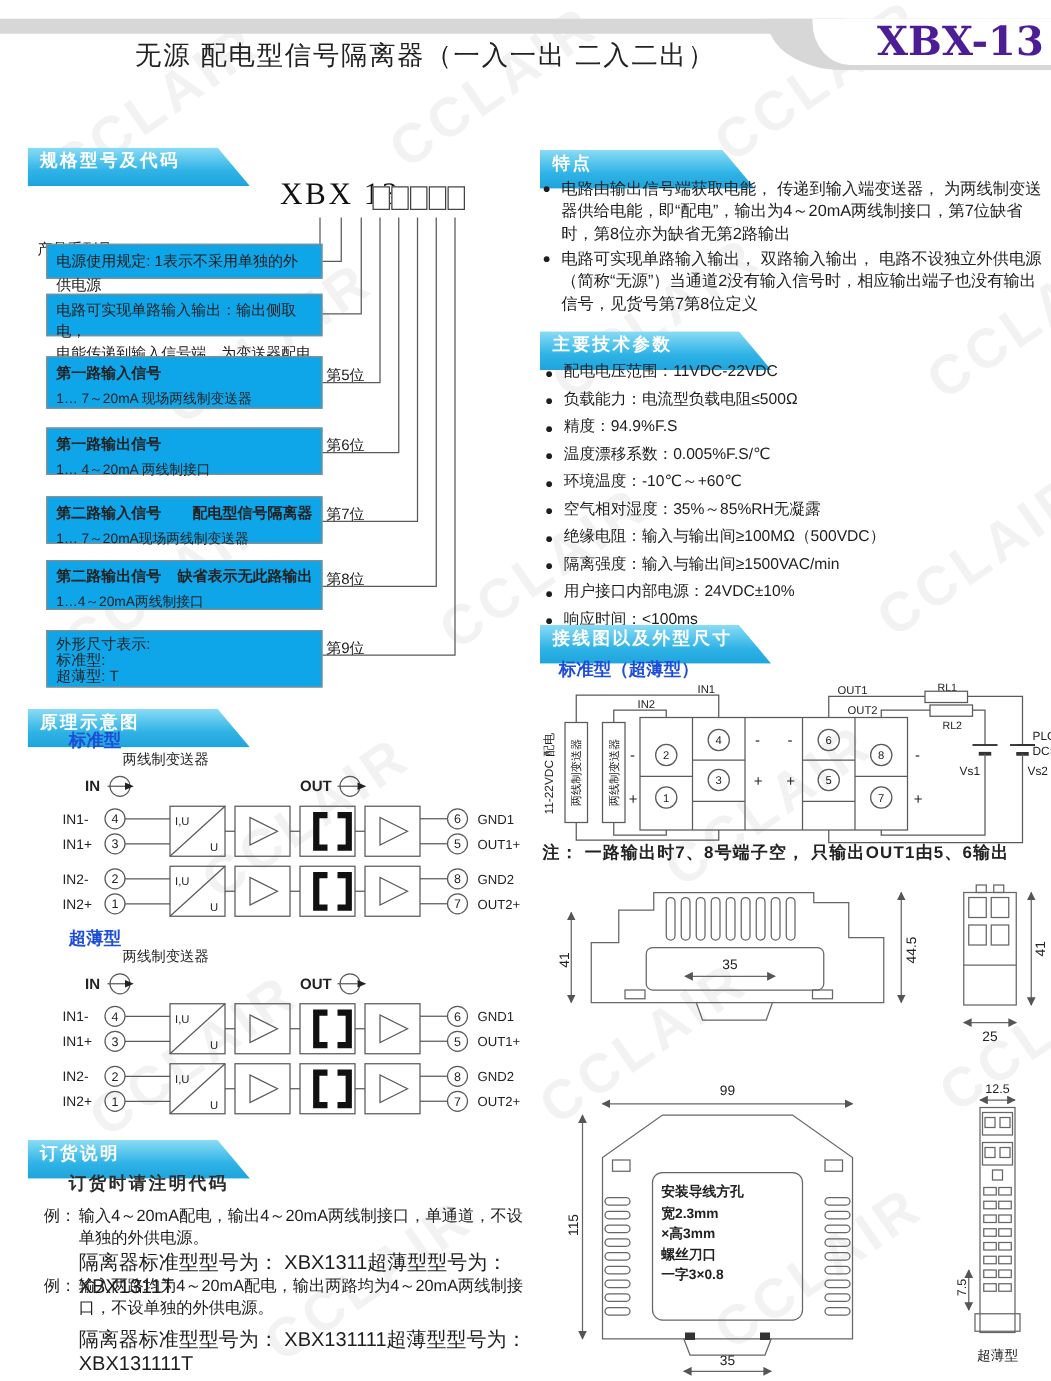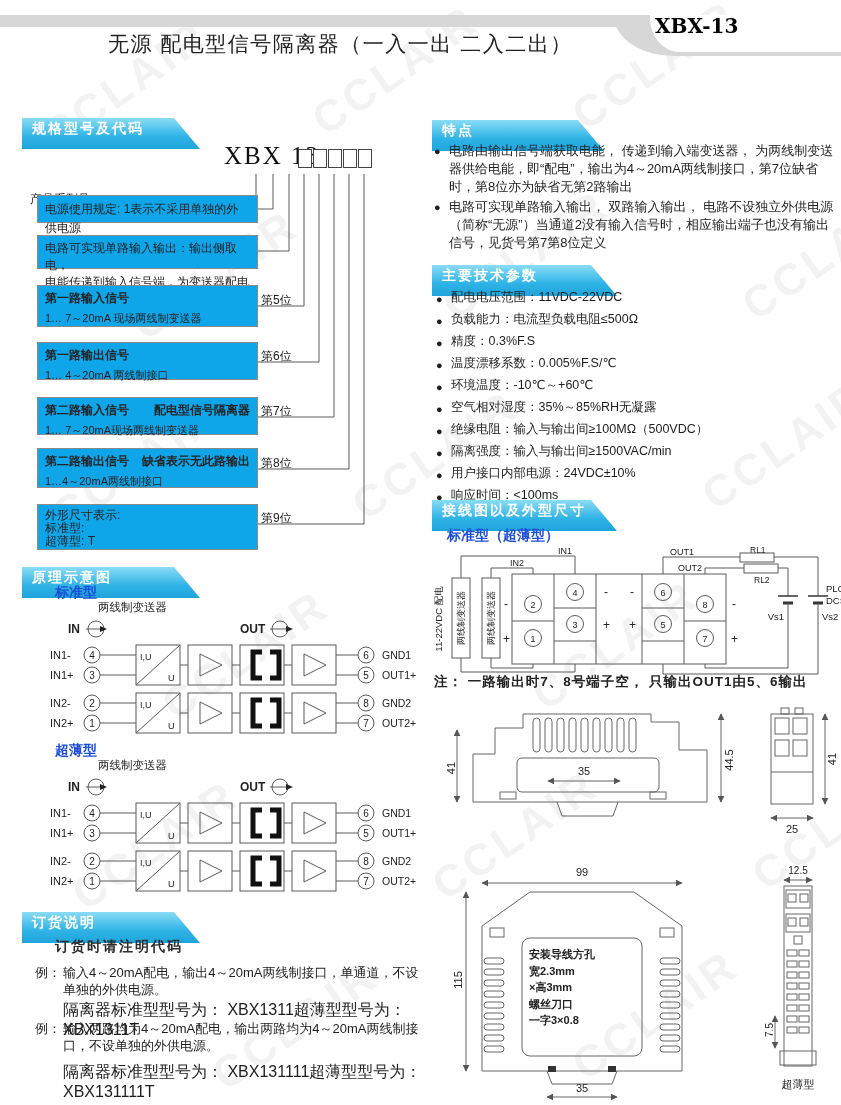--- a/index.html
+++ b/index.html
@@ -6,23 +6,23 @@
   .page{position:relative;width:841px;height:1105px;background:#ffffff;overflow:hidden;
         font-family:"Liberation Sans","DejaVu Sans",sans-serif;color:#2b2b2b;}
   .wm{position:absolute;font-size:44px;font-weight:bold;letter-spacing:4px;
       color:rgba(185,185,185,0.18);transform:rotate(-35deg);pointer-events:none;white-space:nowrap;}
   
   .topbar{position:absolute;left:0;top:15px;width:676px;height:12px;background:#d7d7d7;}
   .logo-blob{position:absolute;left:614px;top:15px;width:227px;height:41px;background:#d7d7d7;
              border-bottom-left-radius:60px 40px;}
   .logo-panel{position:absolute;left:650px;top:15px;width:191px;height:37px;background:#ffffff;
               border-bottom-left-radius:30px 34px;}
-  .logo-text{position:absolute;left:655px;top:14px;width:180px;text-align:left;
+  .logo-text{position:absolute;left:655px;top:14px;width:180px;text-align:right;
              font-family:"DejaVu Serif","Liberation Serif",serif;font-weight:bold;
-             font-size:20px;color:#000000;letter-spacing:0;}
+             font-size:32px;color:#4c1d95;letter-spacing:0;}
   .title{position:absolute;left:108px;top:30px;font-size:21px;font-weight:normal;color:#222;
          letter-spacing:1.5px;}
   
   .sec-bar{position:absolute;height:31px;line-height:20px;padding-left:10px;box-sizing:border-box;
            background:linear-gradient(180deg,#8adcf5 0%,#2fb3e6 60%,#1ea4dc 100%);
            clip-path:polygon(0 0,calc(100% - 26px) 0,100% 100%,0 100%);
            color:#fff;font-weight:bold;font-size:14px;letter-spacing:2px;}
   
   .spec-box{position:absolute;left:37px;width:221px;border:1px solid #8a8a8a;background:#0ea5e9;
             box-sizing:border-box;padding:4px 7px;font-size:12px;color:#222;}
@@ -334,21 +334,21 @@
     <div class="pi">
         <span class="blt">●</span>
         <span>配电电压范围：11VDC-22VDC</span>
       </div>
     <div class="pi">
         <span class="blt">●</span>
         <span>负载能力：电流型负载电阻≤500Ω</span>
       </div>
     <div class="pi">
         <span class="blt">●</span>
-        <span>精度：0.3%F.S</span>
+        <span>精度：94.9%F.S</span>
       </div>
     <div class="pi">
         <span class="blt">●</span>
         <span>温度漂移系数：0.005%F.S/℃</span>
       </div>
     <div class="pi">
         <span class="blt">●</span>
         <span>环境温度：-10℃～+60℃</span>
       </div>
     <div class="pi">

